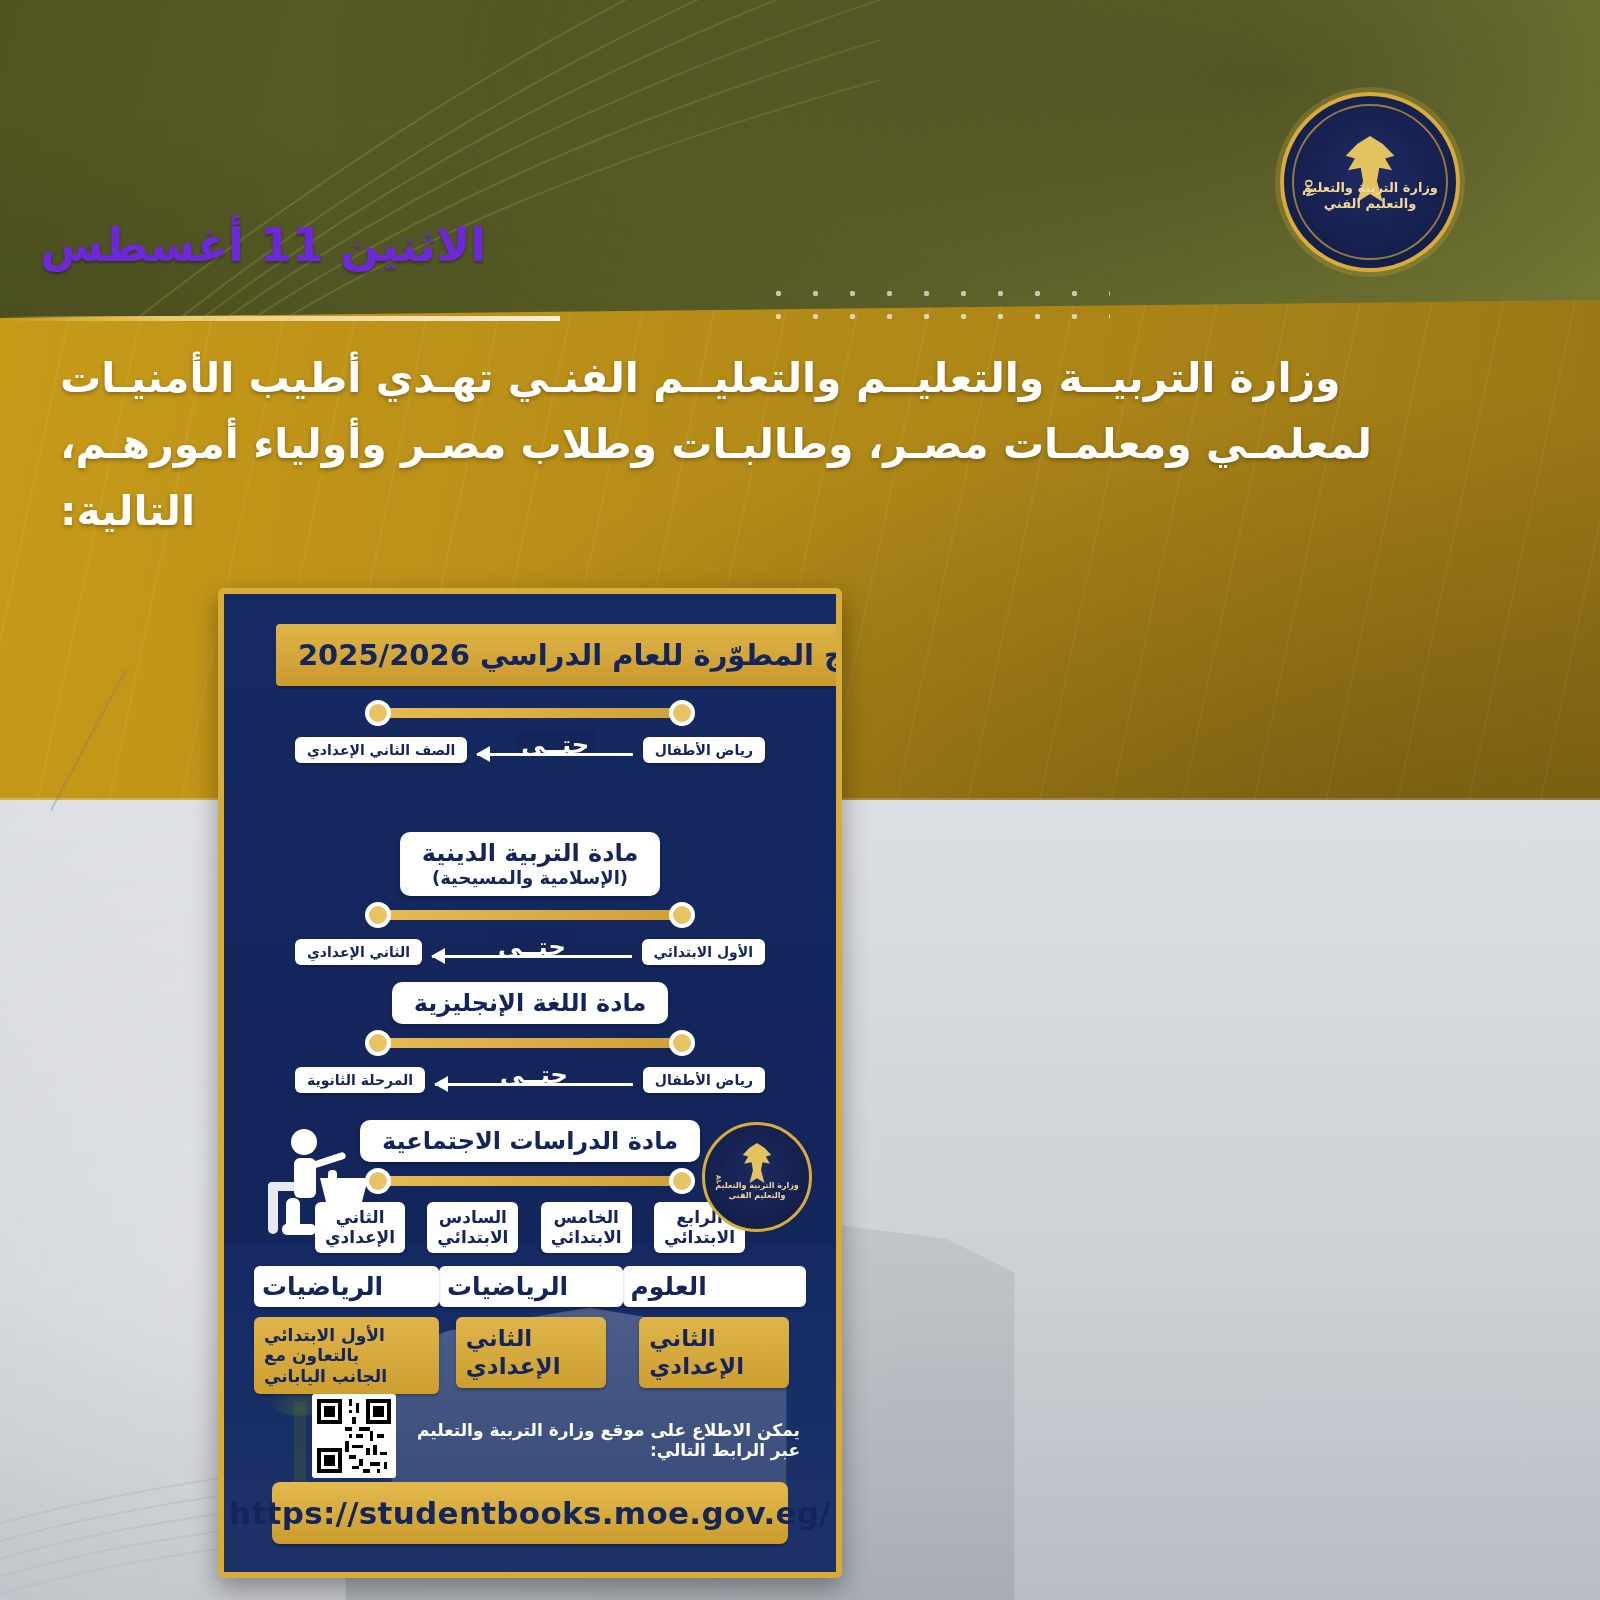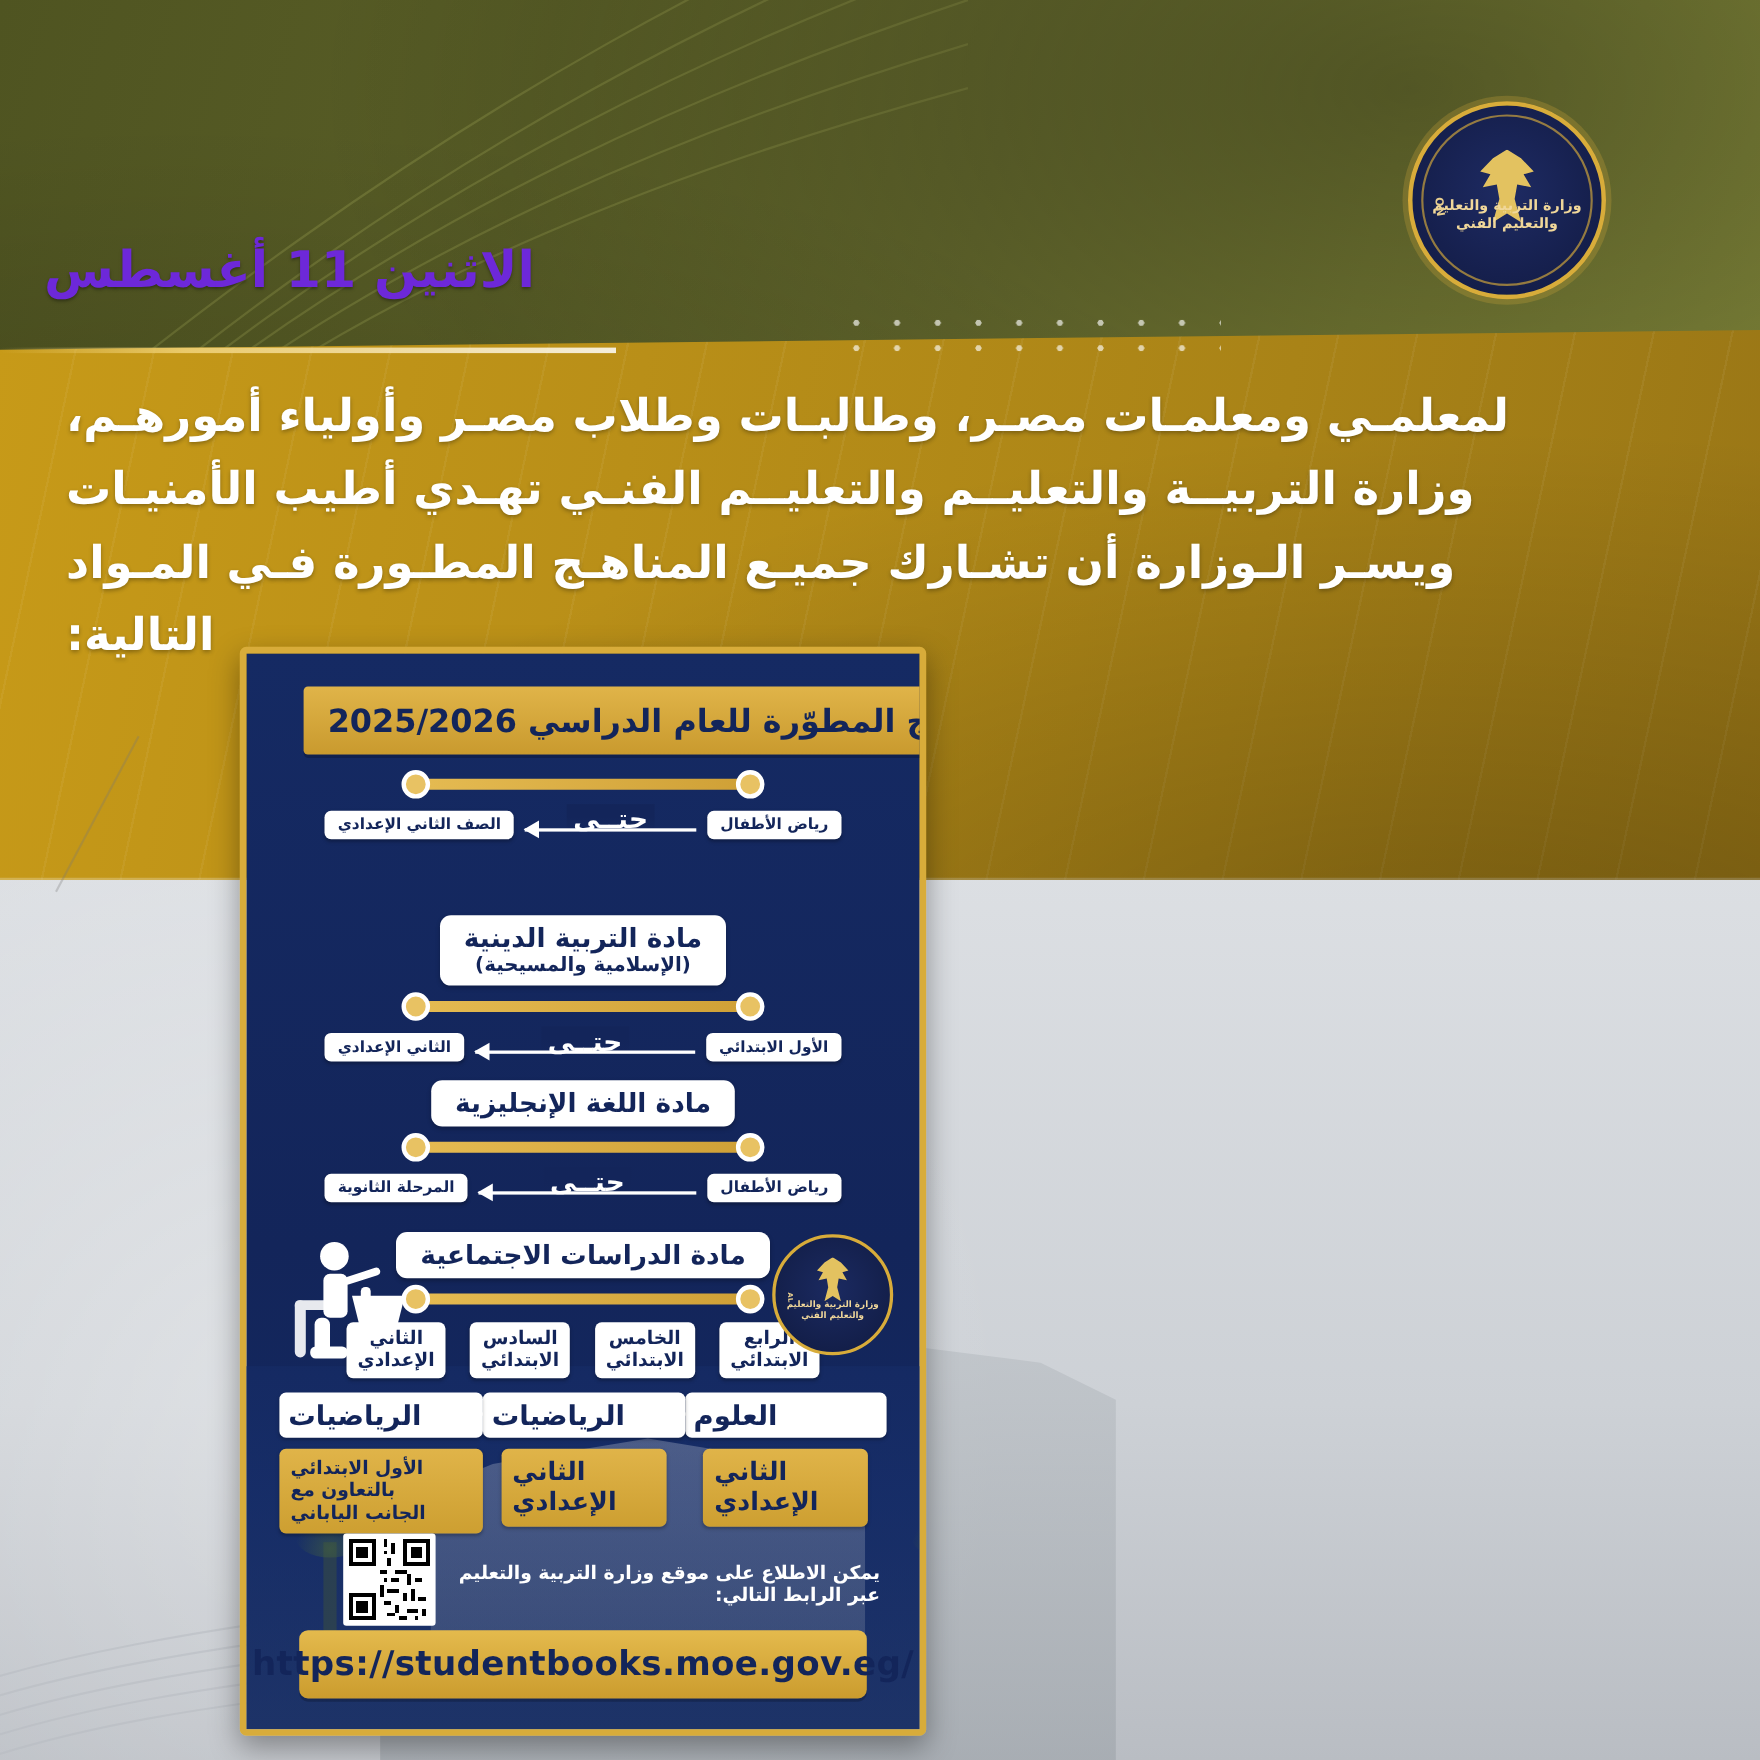--- a/index.html
+++ b/index.html
@@ -385,23 +385,22 @@
         <text font-size="10.5" font-weight="bold" fill="#e7ce8f" letter-spacing="1.1">
           <textPath href="#arcpath2" startOffset="8%">MINISTRY OF EDUCATION AND TECHNICAL EDUCATION</textPath>
         </text>
       </svg>
     </div>
   </div>
 
   <div class="date-label">الاثنين 11 أغسطس</div>
 
   <div class="headline">
+    <span class="ln">وزارة التربيــة والتعليــم والتعليــم الفنـي تهـدي أطيب الأمنيـات</span>
     <span class="ln">لمعلمـي ومعلمـات مصـر، وطالبـات وطلاب مصـر وأولياء أمورهـم،</span>
-    <span class="ln">وزارة التربيــة والتعليــم والتعليــم الفنـي تهـدي أطيب الأمنيـات</span>
-    <span class="ln">ويسـر الـوزارة أن تشـارك جميـع المناهـج المطـورة فـي المـواد</span>
     <span class="ln last">التالية:</span>
   </div>
 
   <div class="poster">
 
     <div class="poster-photo">
       <div class="photo-building"></div>
       <div class="palm" style="left:70px;"></div>
       <div class="palm" style="left:630px;"></div>
     </div>

